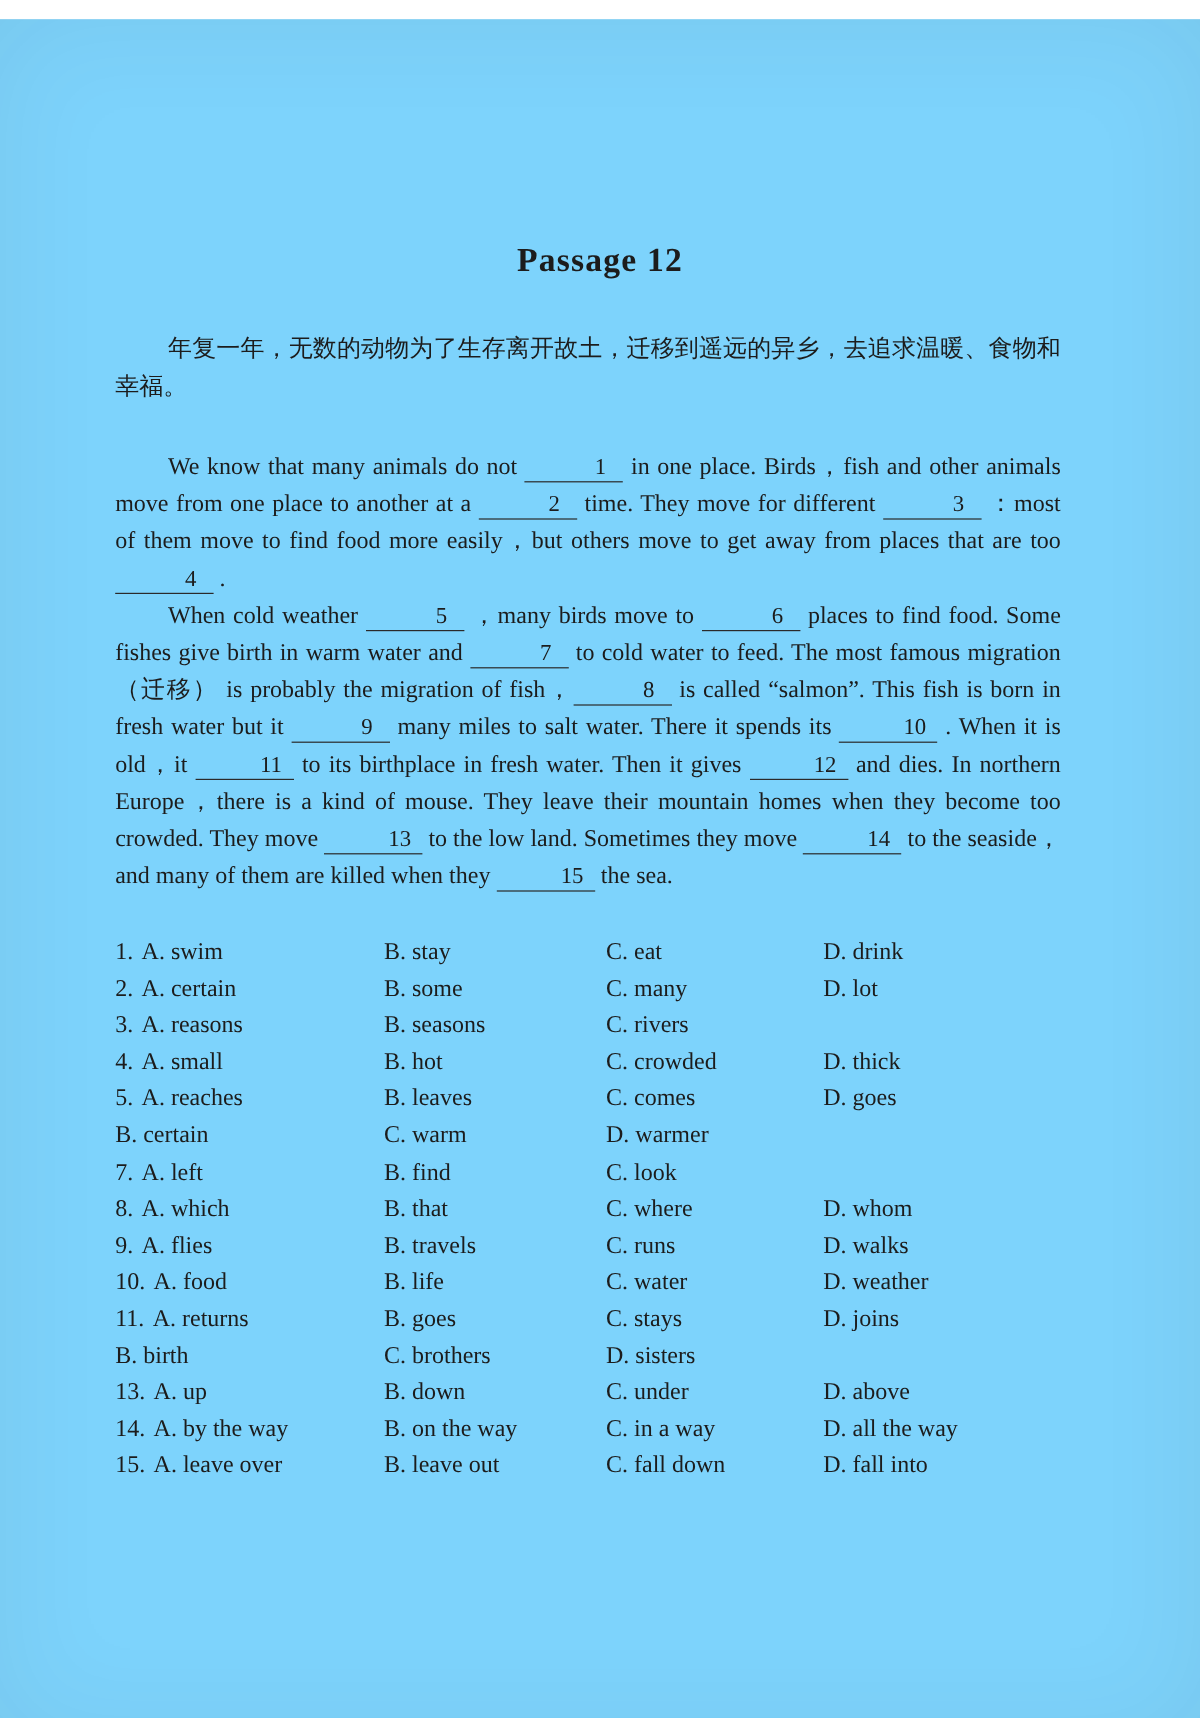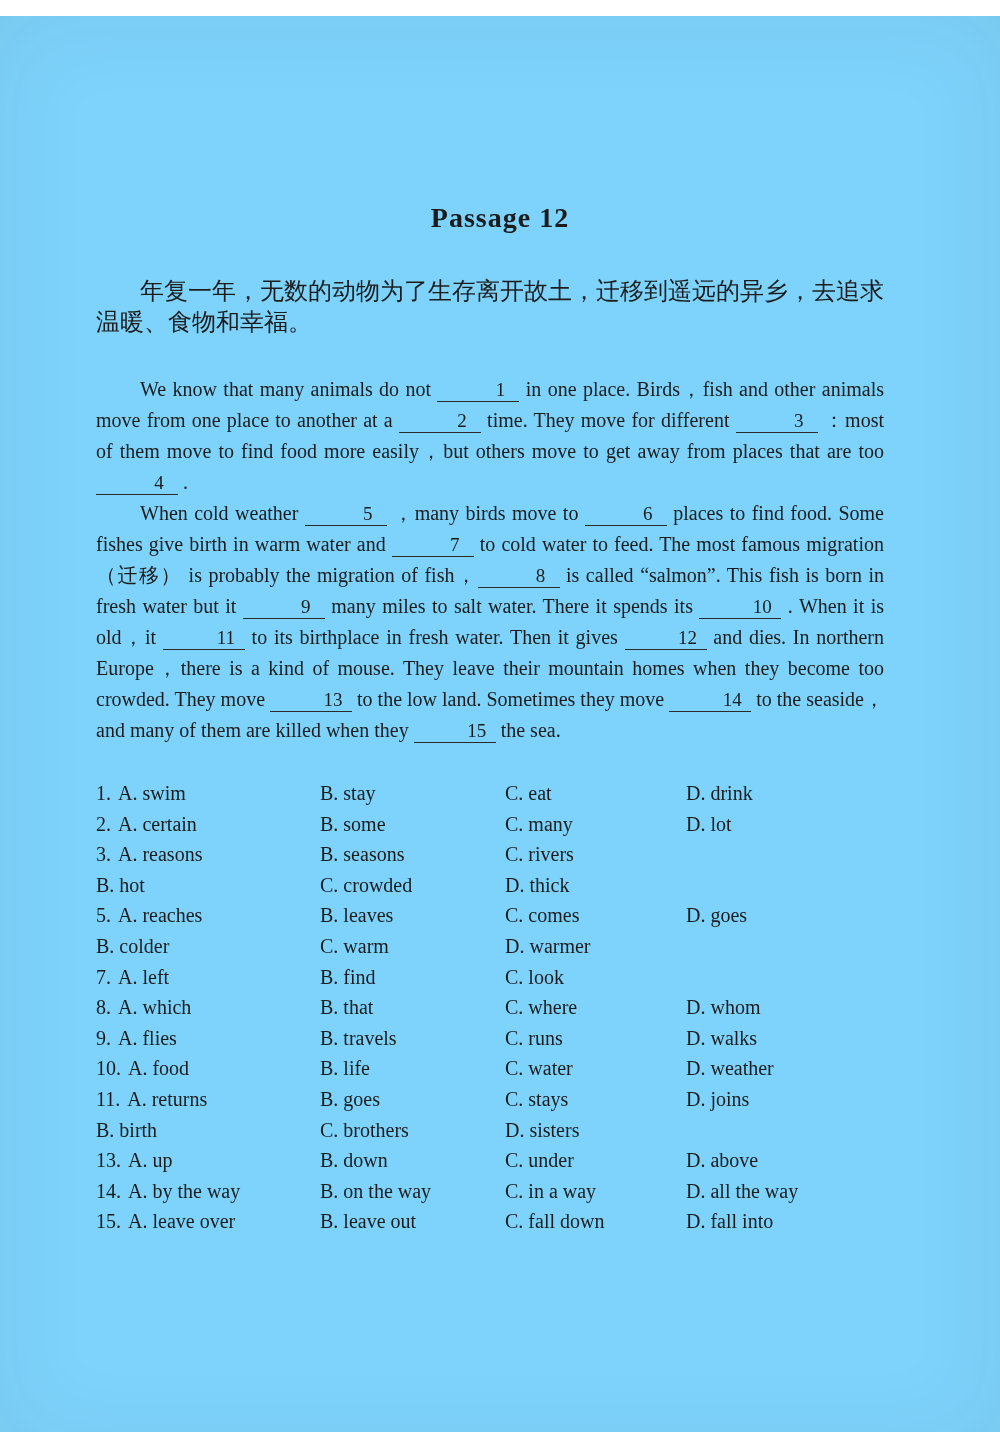--- a/index.html
+++ b/index.html
@@ -27,21 +27,21 @@
     margin: 0;
     padding-top: 186px;
     text-align: center;
     font-size: 28px;
     font-weight: bold;
     letter-spacing: 1px;
   }
   p.cn-intro {
     margin: 42px 0 0 0;
     text-indent: 44px;
-    font-size: 24px;
+    font-size: 20px;
     line-height: 31px;
     text-align: justify;
   }
   #passage {
     margin-top: 36px;
   }
   #passage p.para {
     margin: 0;
     text-indent: 44px;
     font-size: 20px;
@@ -96,32 +96,33 @@
           <span class="cell">B. some</span>
           <span class="cell">C. many</span>
           <span class="cell">D. lot</span>
         </div>
         <div class="q-row">
           <span class="cell"><span class="qnum">3.</span>A. reasons</span>
           <span class="cell">B. seasons</span>
           <span class="cell">C. rivers</span>
         </div>
         <div class="q-row">
+          <span class="cell"><span class="qnum">4.</span>A. small</span>
           <span class="cell">B. hot</span>
           <span class="cell">C. crowded</span>
           <span class="cell">D. thick</span>
         </div>
         <div class="q-row">
           <span class="cell"><span class="qnum">5.</span>A. reaches</span>
           <span class="cell">B. leaves</span>
           <span class="cell">C. comes</span>
           <span class="cell">D. goes</span>
         </div>
         <div class="q-row">
-          <span class="cell">B. colder</span>
+          <span class="cell">B. certain</span>
           <span class="cell">C. warm</span>
           <span class="cell">D. warmer</span>
         </div>
         <div class="q-row">
           <span class="cell"><span class="qnum">7.</span>A. left</span>
           <span class="cell">B. find</span>
           <span class="cell">C. look</span>
         </div>
         <div class="q-row">
           <span class="cell"><span class="qnum">8.</span>A. which</span>

